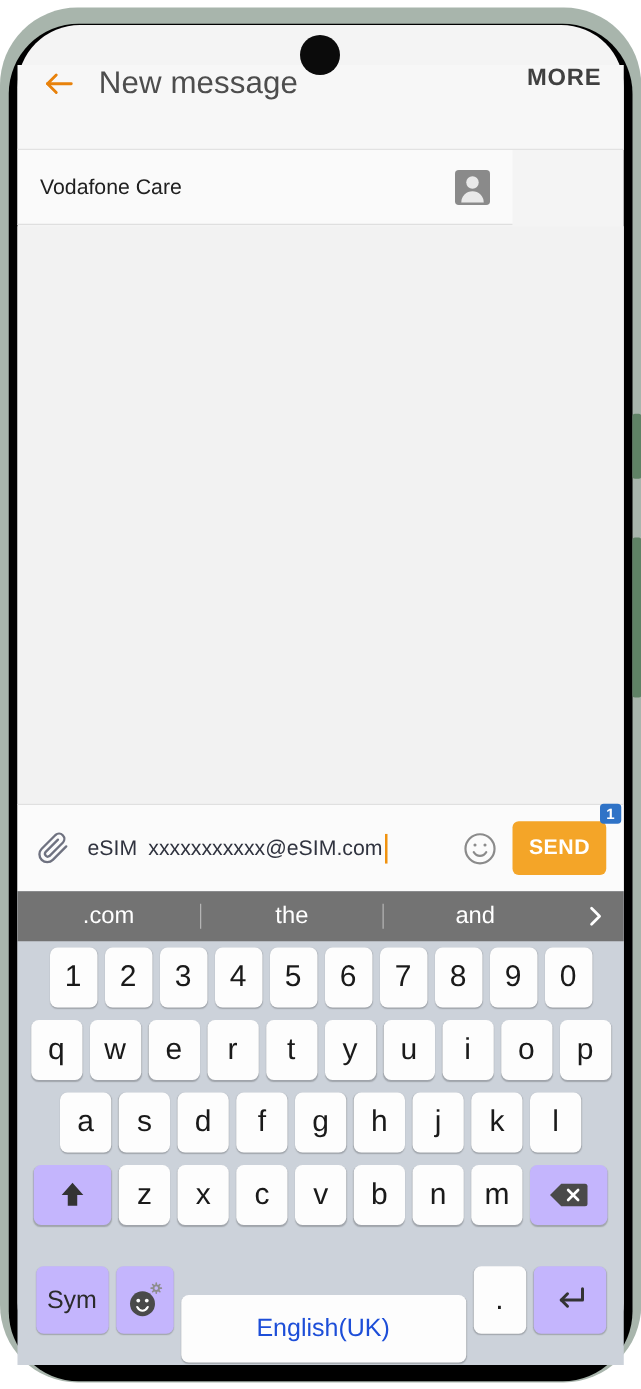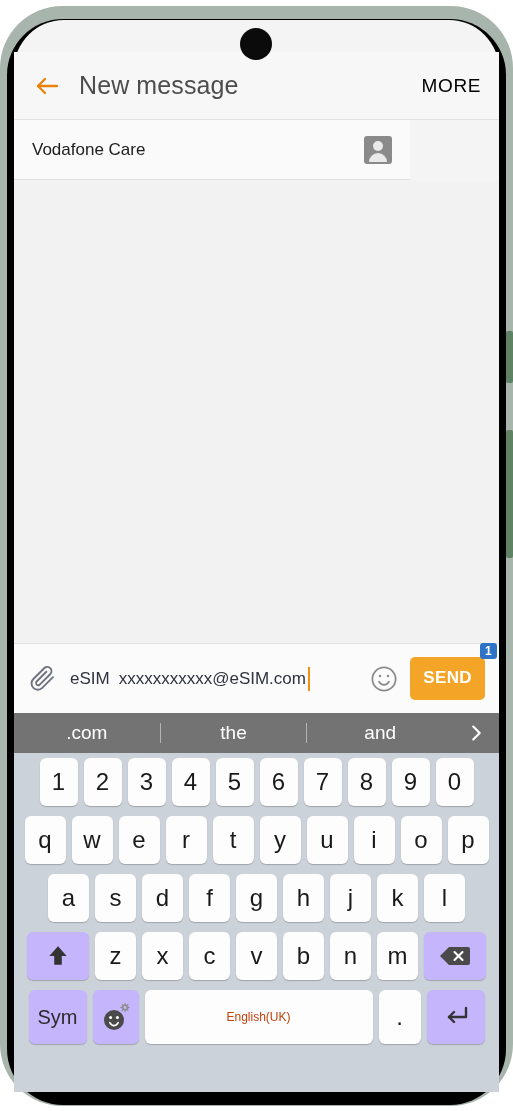--- a/index.html
+++ b/index.html
@@ -24,27 +24,27 @@
     background:#0b0b0b; border-radius:50%; z-index:40;
   }
   .side-btn{ position:absolute; right:0px; width:7px; background:#5f8265; border-radius:2px; }
   #side-button-volume{ top:325px; height:52px; }
   #side-button-power{ top:424px; height:128px; }
 
   
   #app-header{
     position:absolute; left:14px; top:52px; width:485px; height:68px;
     background:#f7f7f7; border-bottom:1px solid #e2e2e2;
-    display:flex; align-items:center; padding:0 18px; z-index:20;
+    display:flex; align-items:flex-start; padding:0 18px; z-index:20;
   }
   #back-arrow-icon{ width:30px; height:30px; display:flex; align-items:center;
     justify-content:center; color:#e8820c; flex:none; }
   #page-title{ font-size:25px; color:#4d4d4d; margin-left:17px; flex:1;
     letter-spacing:.1px; }
-  #more-button{ font-size:19px; color:#000000; font-weight:400; letter-spacing:.6px; }
+  #more-button{ font-size:19px; color:#404040; font-weight:700; letter-spacing:.6px; }
 
   
   #recipient-row{
     position:absolute; left:14px; top:120px; width:396px; height:60px;
     background:#fafafa; border-bottom:1px solid #dfdfdf;
     display:flex; align-items:center; padding:0 18px; z-index:20;
   }
   #recipient-name{ flex:1; font-size:17px; color:#202020; }
   #contact-picker-icon{ width:28px; height:28px; background:#8a8a8a;
     border-radius:3px; position:relative; flex:none; }
@@ -100,21 +100,21 @@
   .key{ background:#fdfdfd; border-radius:6px; box-shadow:0 1px 1px rgba(0,0,0,.22);
     height:48px; display:flex; align-items:center; justify-content:center;
     font-size:24px; color:#1a1a1a; }
   .key.num{ width:38px; }
   .key.ltr{ width:41px; }
   .key.fn{ background:#c4b5fd; }
   #key-shift{ width:62px; }
   #key-backspace{ width:62px; }
   #key-sym{ width:58px; font-size:20px; color:#2b2b2b; }
   #key-emoji{ width:46px; }
-  #key-space{ flex:1; max-width:228px; font-size:12px; color:#c2410c; }
+  #key-space{ flex:1; max-width:228px; font-size:20px; color:#1d4ed8;margin-top:46px; }
   #key-period{ width:42px; }
   #key-enter{ width:58px; }
   .krow.bottom .key{ height:54px; }
   .spacer-half{ width:20px; }
   svg{ display:block; }
 </style>
 </head>
 <body>
 
 <div id="device-frame">

